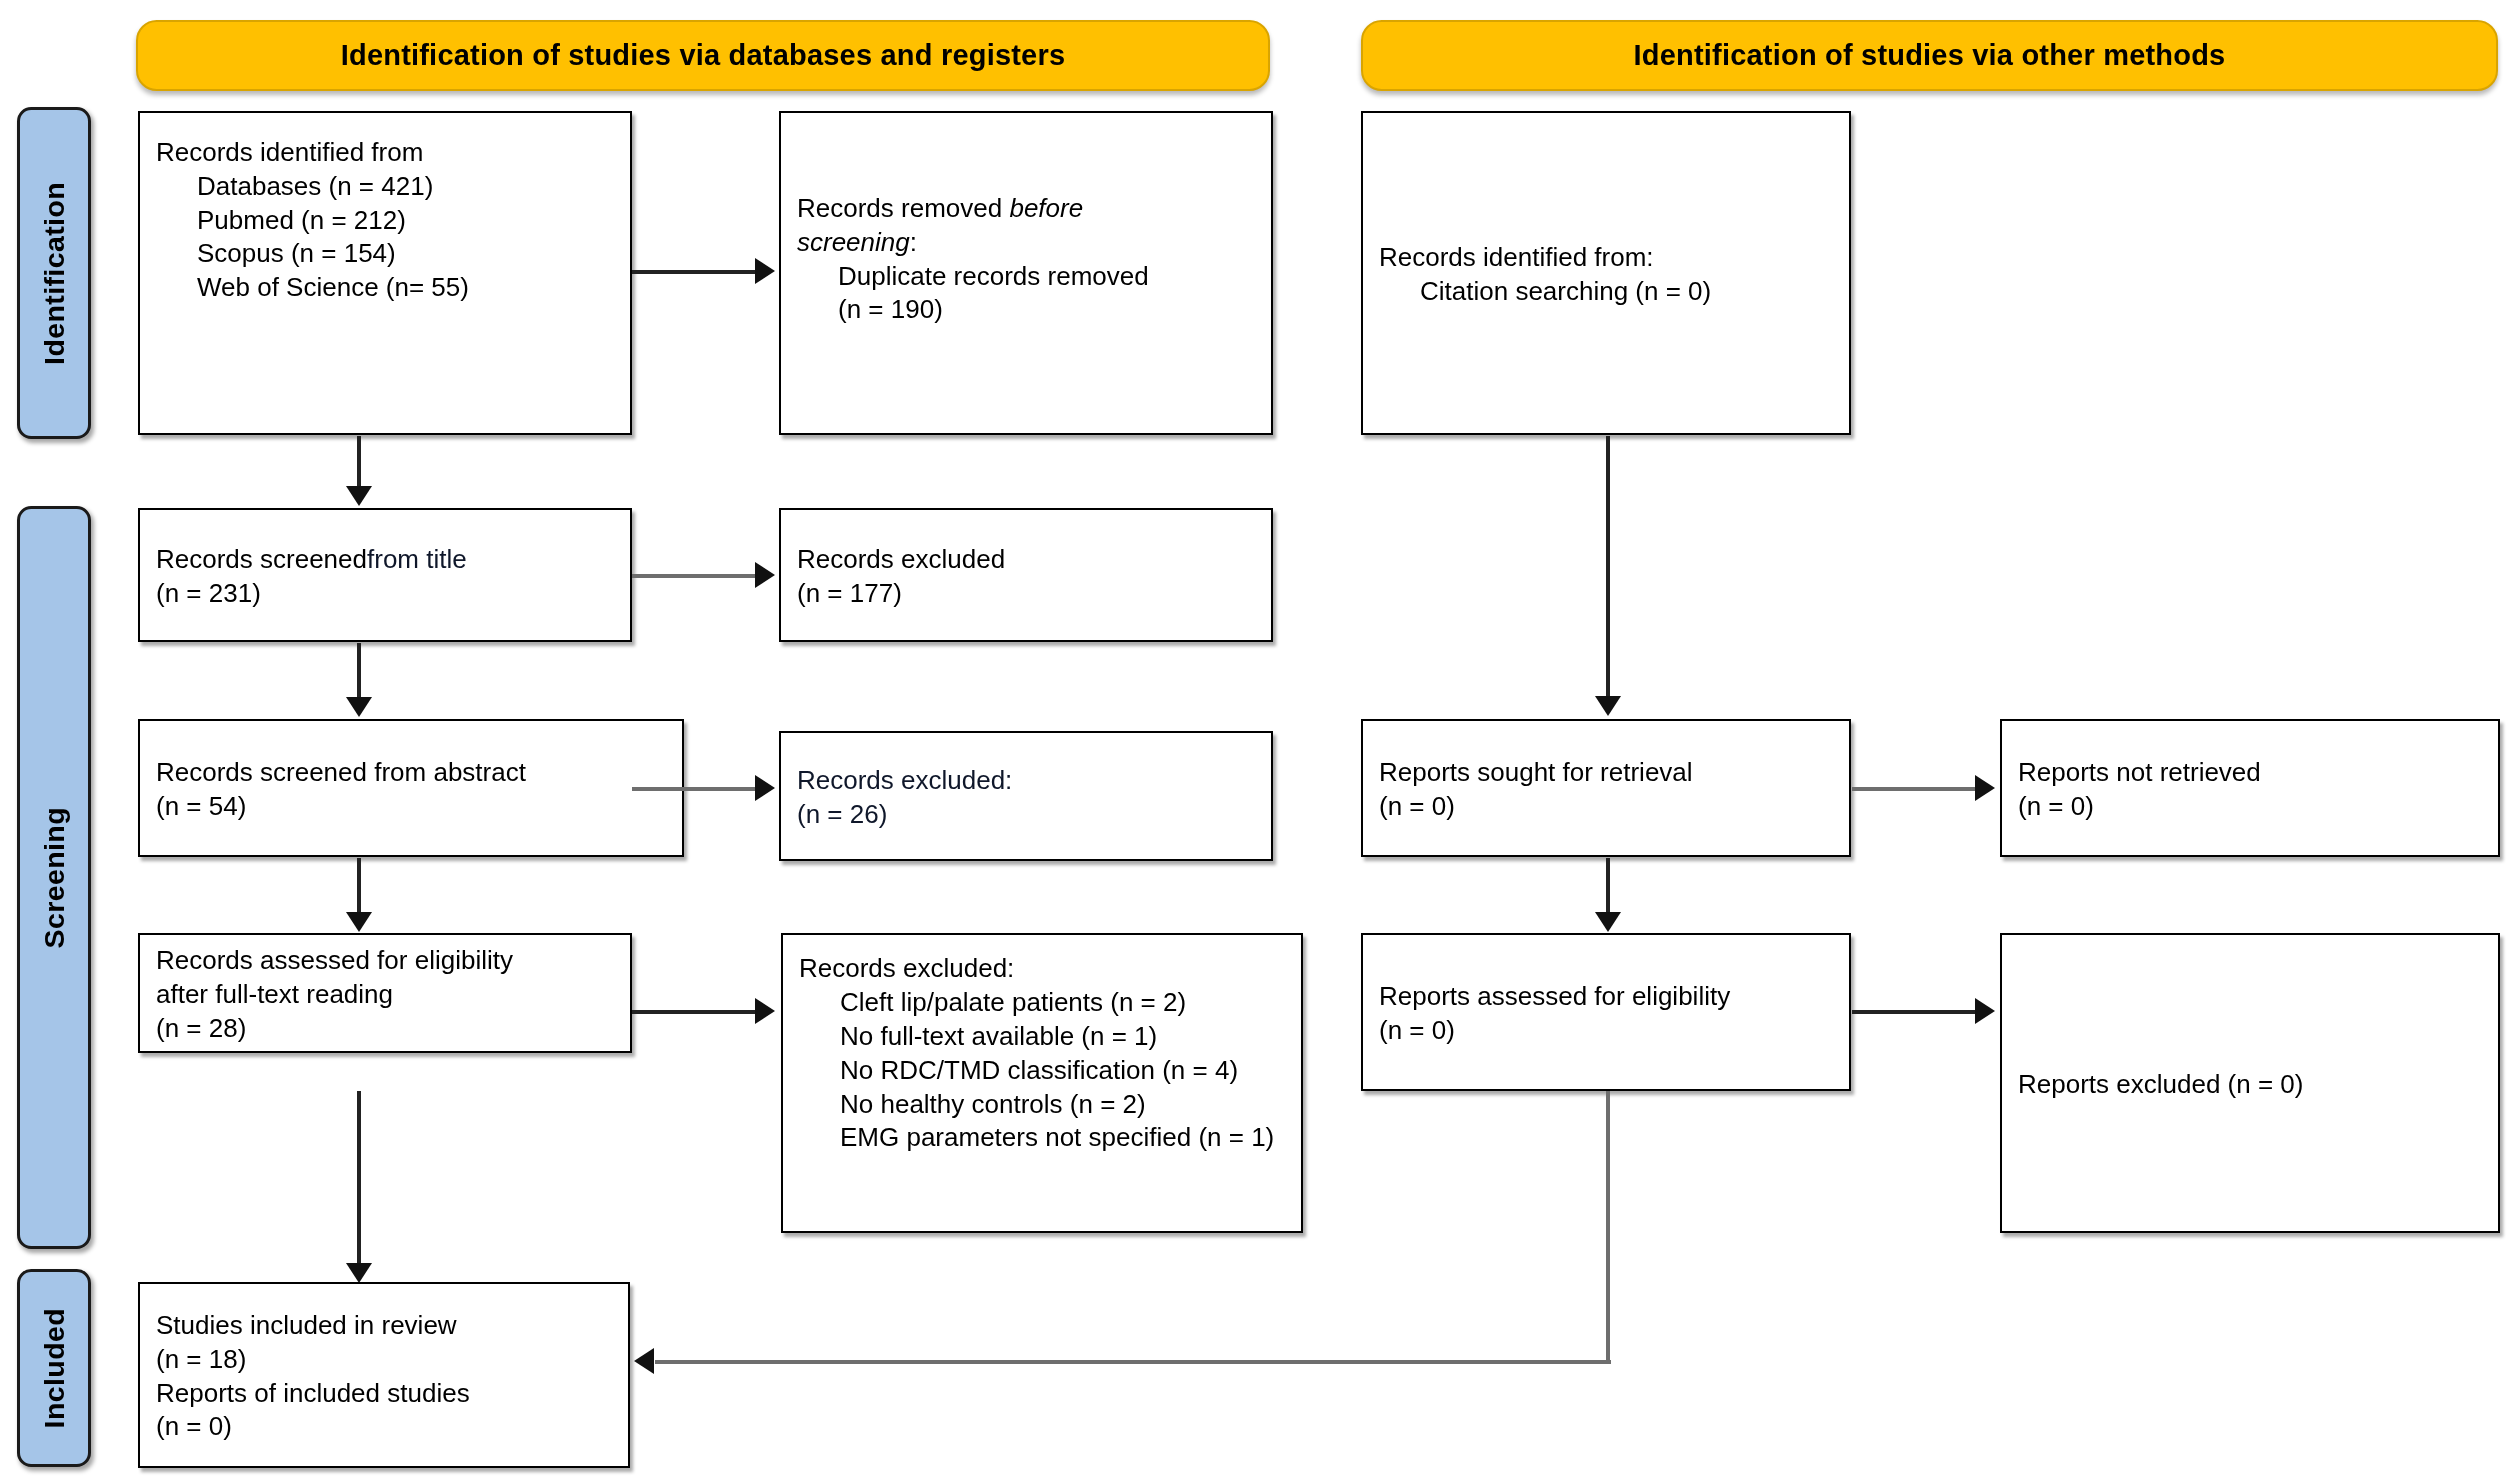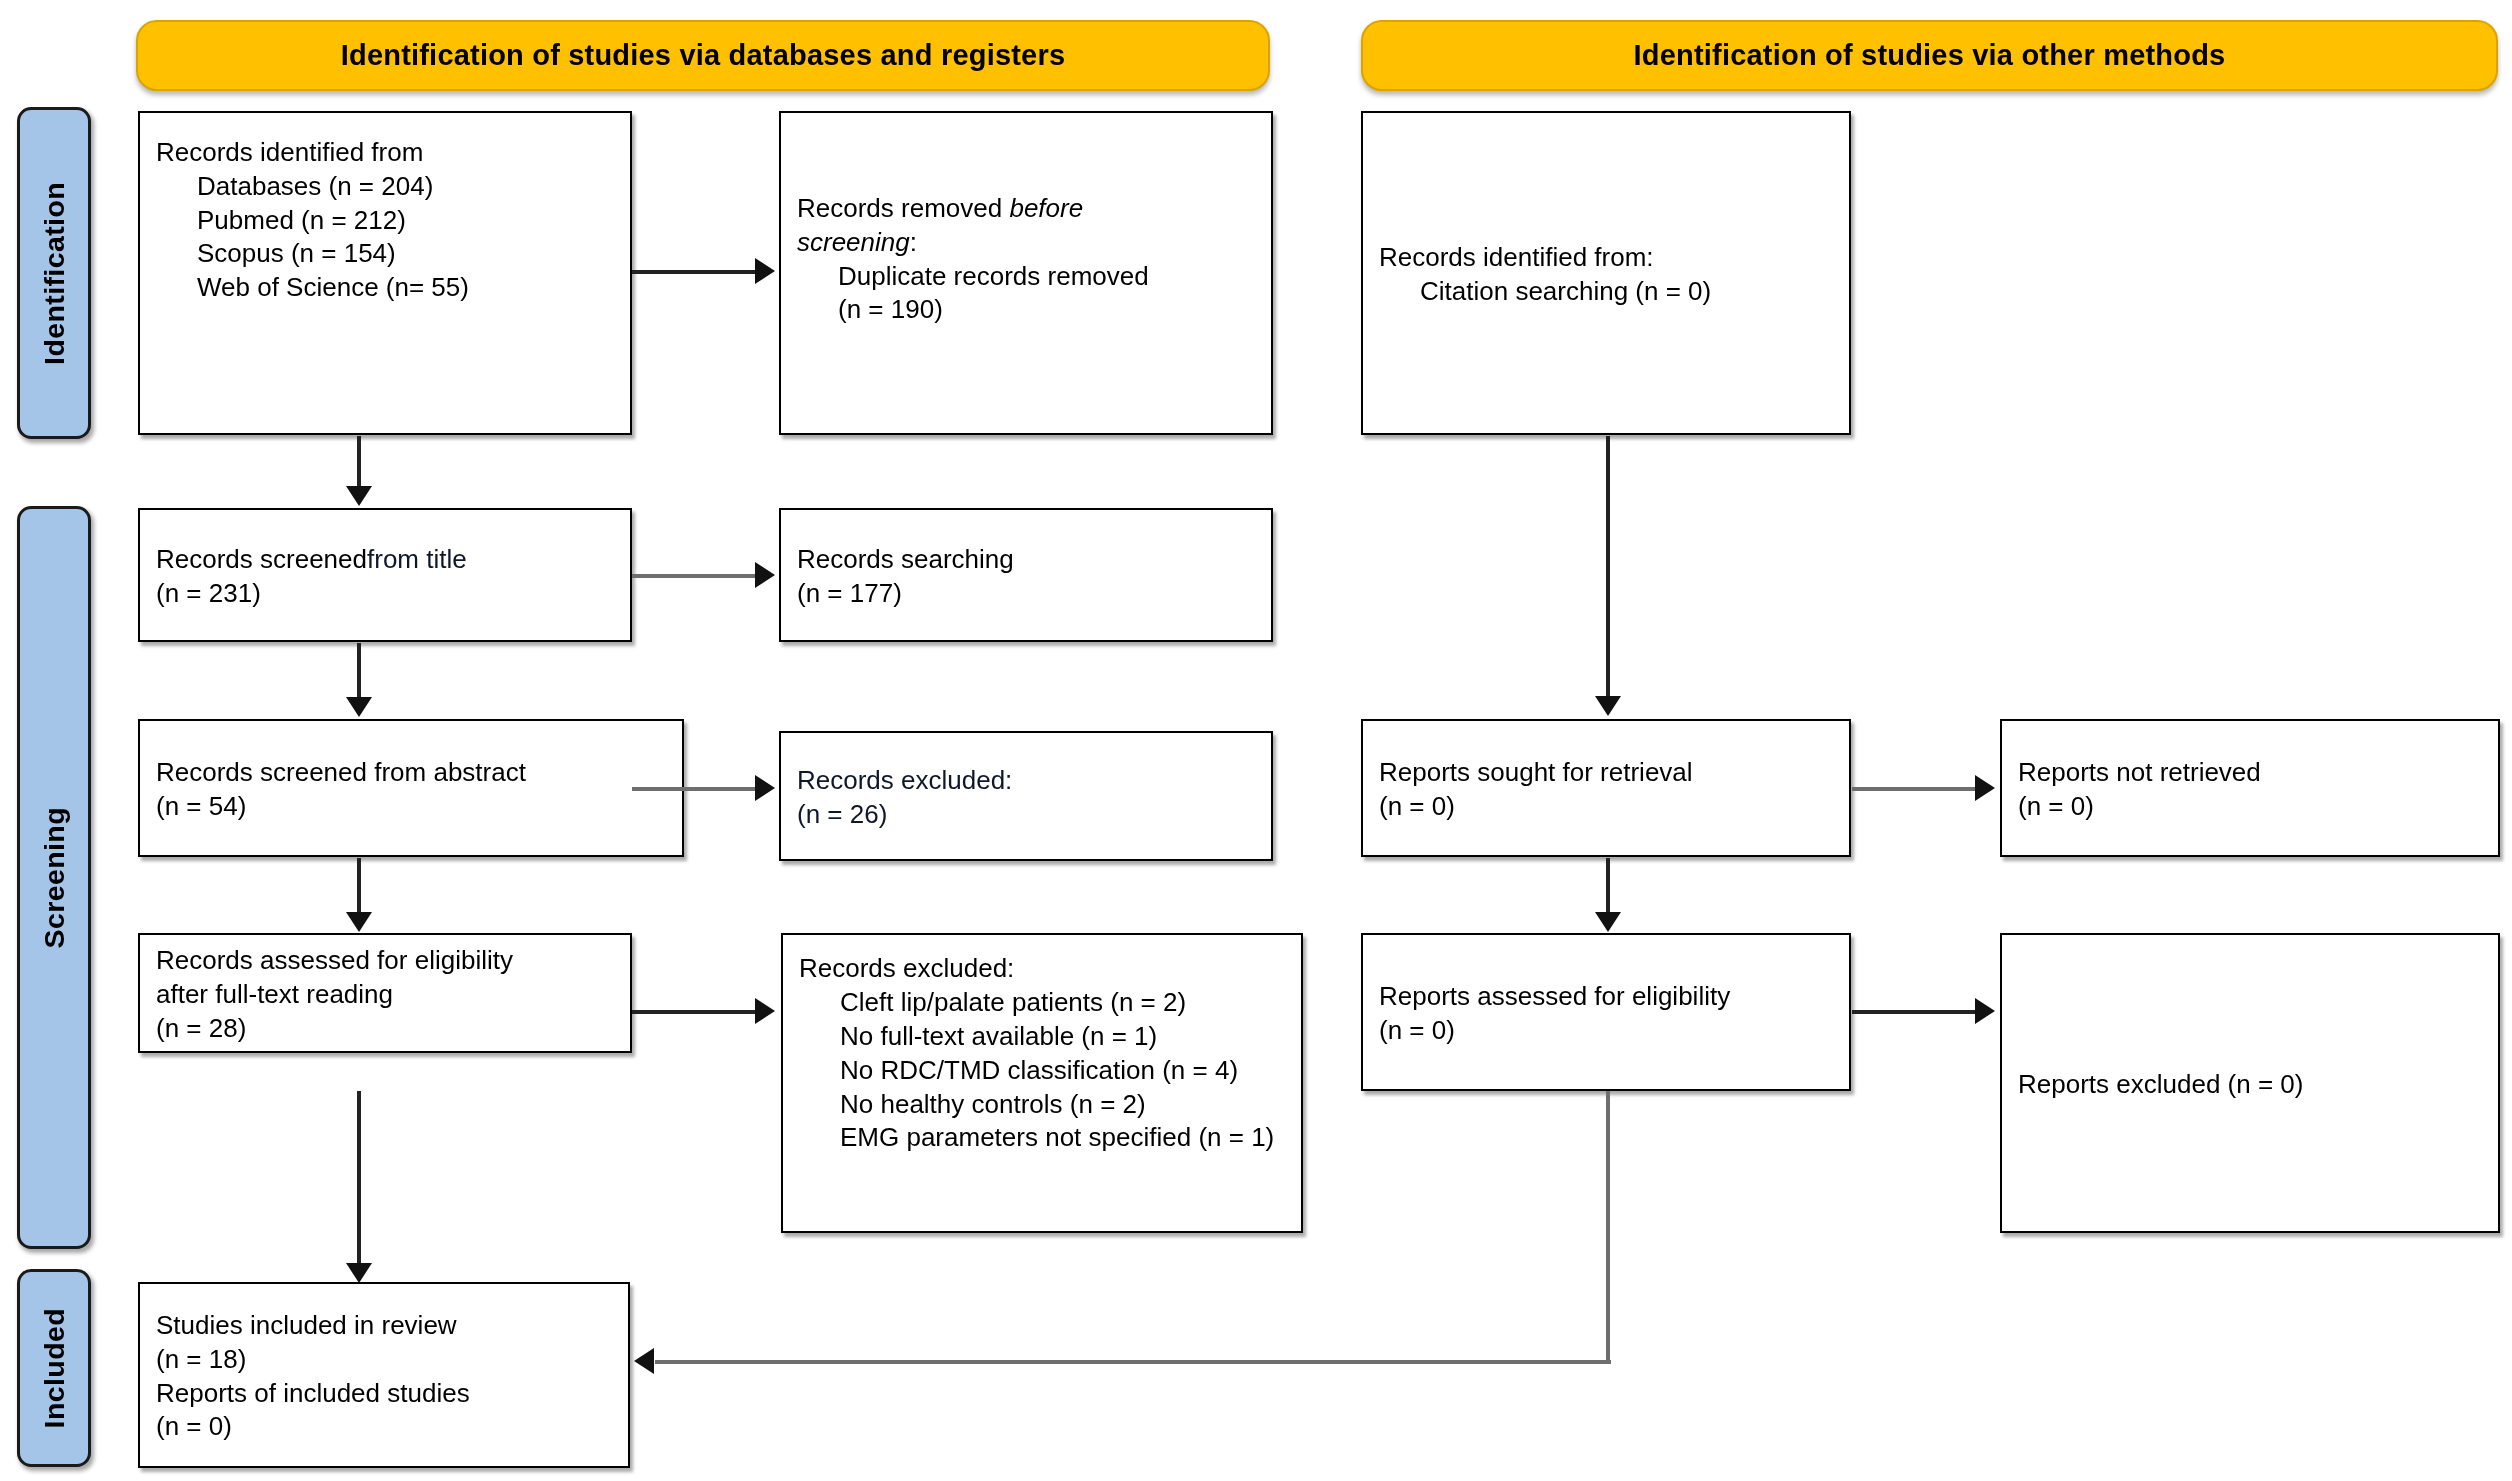--- a/index.html
+++ b/index.html
@@ -130,21 +130,21 @@
   <div class="rail" style="left:17.4px; top:506px; width:74px; height:743px;">
     <span>Screening</span>
   </div>
 
   <div class="rail" style="left:17.4px; top:1269px; width:74px; height:198px;">
     <span>Included</span>
   </div>
 
   <div class="box" style="left:138px; top:111px; width:494px; height:324px; padding-top:23px;">
     <div class="ln">Records identified from</div>
-    <div class="ln ind">Databases (n = 204)</div>
+    <div class="ln ind">Databases (n = 421)</div>
     <div class="ln ind">Pubmed (n = 212)</div>
     <div class="ln ind">Scopus (n = 154)</div>
     <div class="ln ind">Web of Science (n= 55)</div>
   </div>
 
   <div class="hline dark" style="left:632px; top:270px; width:123px;"></div>
   <div class="arrow-r" style="left:755px; top:258px;"></div>
 
   <div class="box" style="left:779px; top:111px; width:494px; height:324px; padding-top:79px;">
     <div class="ln"><span>Records removed </span><span class="it">before</span></div>
@@ -158,21 +158,21 @@
 
   <div class="box vcenter" style="left:138px; top:508px; width:494px; height:134px;">
     <div class="ln"><span>Records screened</span><span class="muted">from title</span></div>
     <div class="ln">(n = 231)</div>
   </div>
 
   <div class="hline" style="left:632px; top:574px; width:123px;"></div>
   <div class="arrow-r" style="left:755px; top:562px;"></div>
 
   <div class="box vcenter" style="left:779px; top:508px; width:494px; height:134px;">
-    <div class="ln">Records searching</div>
+    <div class="ln">Records excluded</div>
     <div class="ln">(n = 177)</div>
   </div>
 
   <div class="vline dark" style="left:357px; top:643px; height:57px;"></div>
   <div class="arrow-d" style="left:346px; top:697px;"></div>
 
   <div class="box vcenter" style="left:138px; top:719px; width:546px; height:138px;">
     <div class="ln">Records screened from abstract</div>
     <div class="ln">(n = 54)</div>
   </div>

